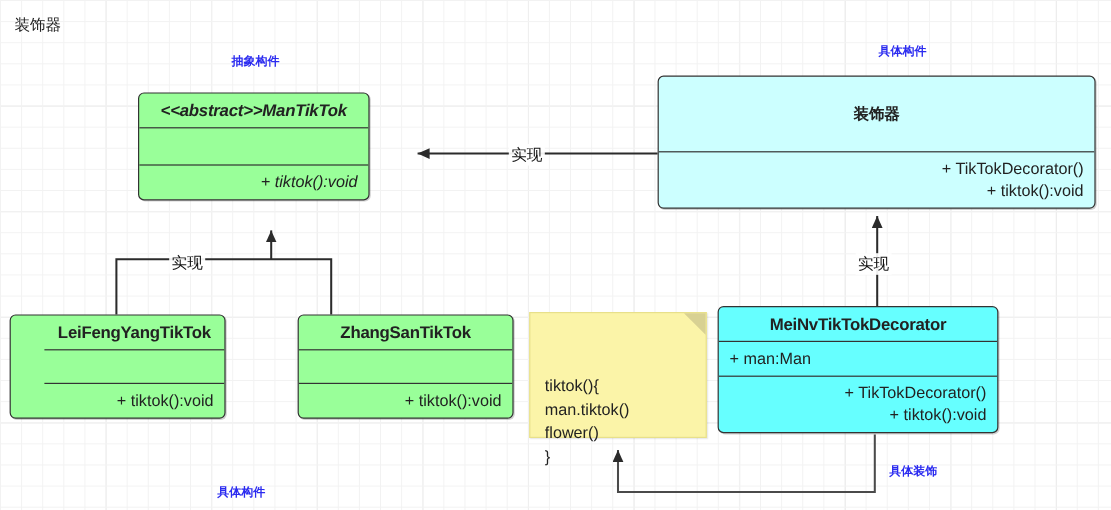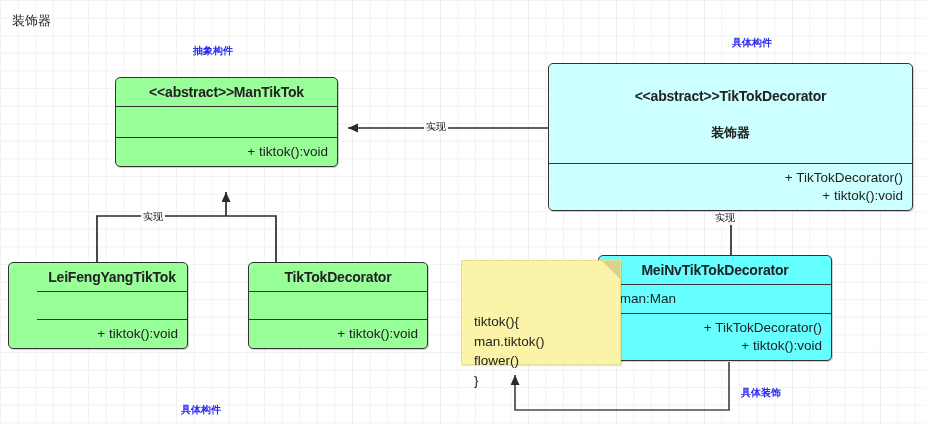--- a/index.html
+++ b/index.html
@@ -99,21 +99,21 @@
     color: #2b2bf0;
     font-weight: bold;
     font-size: 10px;
     font-family: "DejaVu Sans", sans-serif;
     white-space: nowrap;
   }
 
   
   .edge-label {
     position: absolute;
-    font-size: 10px;
+    font-size: 13px;
     color: #111111;
     font-family: Liberation Mono, monospace;
     background: rgba(255,255,255,0.92);
     padding: 0 2px;
     white-space: nowrap;
   }
 
   
   #edges {
     position: absolute;
@@ -155,55 +155,54 @@
   <div class="edge-label" style="left:713px; top:211px;">实现</div>
 
   <div class="anno" style="left:193px; top:44px;">抽象构件</div>
 
   <div class="anno" style="left:732px; top:36px;">具体构件</div>
 
   <div class="anno" style="left:181px; top:403px;">具体构件</div>
 
   <div class="anno" style="left:741px; top:386px;">具体装饰</div>
 
-  <div class="uml-class green" style="left:115px; top:77px; width:223px;">
+  <div class="uml-class green" style="left:115px; top:77px; width:193px;font-style:italic;">
     <div class="uml-row uml-head">&lt;&lt;abstract&gt;&gt;ManTikTok</div>
     <div class="uml-row uml-attrs" style="min-height:31px;"></div>
     <div class="uml-row uml-ops" style="min-height:26px;">+ tiktok():void</div>
   </div>
 
   <div class="uml-class cyan-l" style="left:548px; top:63px; width:365px;">
     <div class="uml-row uml-head" style="padding-bottom:3px;">
-      <div>&lt;&lt;abstract&gt;&gt;TikTokDecorator</div>
       <div style="font-weight:bold; font-size:13px; font-family:'DejaVu Sans',sans-serif;">装饰器</div>
     </div>
     <div class="uml-row uml-ops" style="min-height:34px;">+ TikTokDecorator()
 + tiktok():void</div>
   </div>
 
   <div class="uml-class green" style="left:8px; top:262px; width:180px;padding-left:28px;">
     <div class="uml-row uml-head">LeiFengYangTikTok</div>
     <div class="uml-row uml-attrs" style="min-height:28px;"></div>
     <div class="uml-row uml-ops" style="min-height:26px;">+ tiktok():void</div>
   </div>
 
   <div class="uml-class green" style="left:248px; top:262px; width:180px;">
-    <div class="uml-row uml-head">TikTokDecorator</div>
+    <div class="uml-row uml-head">ZhangSanTikTok</div>
     <div class="uml-row uml-attrs" style="min-height:28px;"></div>
     <div class="uml-row uml-ops" style="min-height:26px;">+ tiktok():void</div>
   </div>
 
   <div class="uml-class cyan-b" style="left:598px; top:255px; width:234px;">
     <div class="uml-row uml-head">MeiNvTikTokDecorator</div>
     <div class="uml-row uml-attrs" style="min-height:26px;">+ man:Man</div>
     <div class="uml-row uml-ops" style="min-height:34px;">+ TikTokDecorator()
 + tiktok():void</div>
   </div>
 
-  <div class="note" style="left:441px; top:260px; width:160px; height:105px;margin-left:20px;">
+  <div class="note" style="left:441px; top:260px; width:148px; height:105px;">
     <div class="note-fold"></div>
     <div>tiktok(){
 man.tiktok()
 flower()
 }</div>
   </div>
 
 </div>
 
 </body></html>

